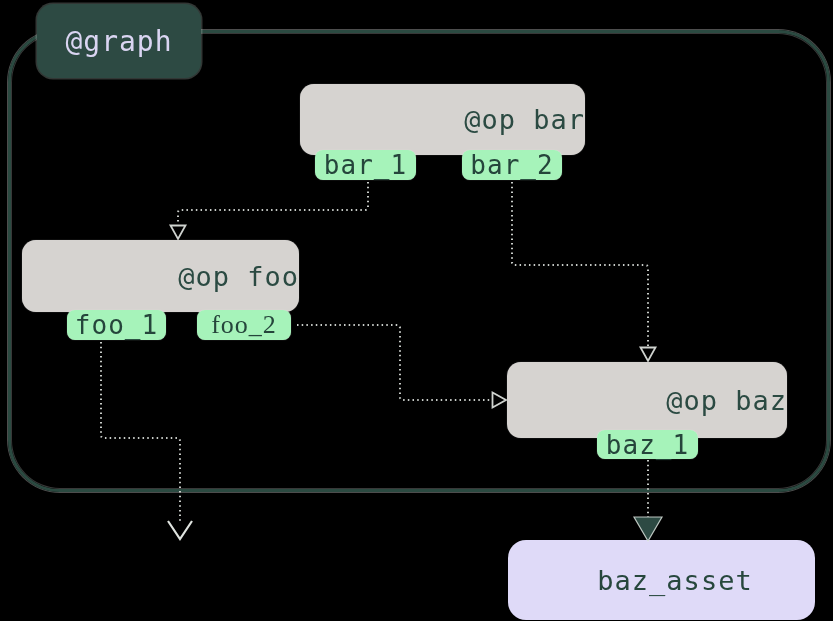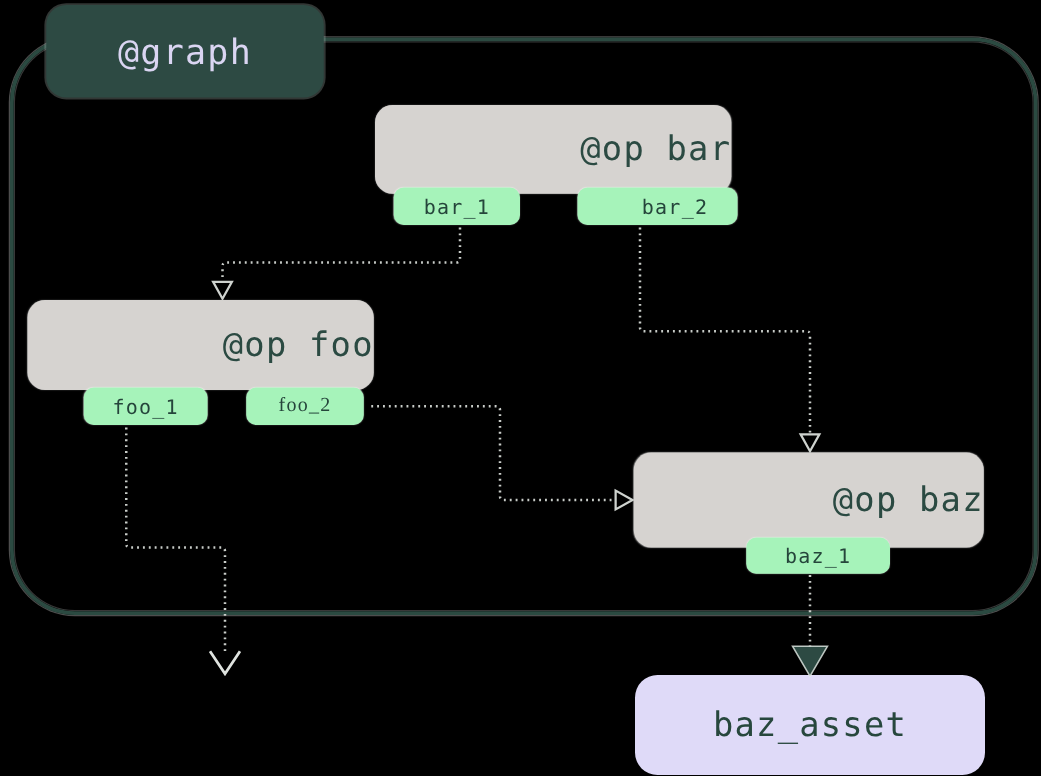--- a/index.html
+++ b/index.html
@@ -24,21 +24,21 @@
     border: 3px solid #2b4a41;
     border-radius: 52px;
     box-shadow: 0 0 0 1px rgba(255,255,255,0.30),
                 inset 0 0 0 1px rgba(255,255,255,0.22);
   }
 
   
   .graph-badge {
     position: absolute;
     left: 37px; top: 4px;
-    width: 222px; height: 74px;
+    width: 164px; height: 74px;
     background: #2d4a43;
     border-radius: 16px;
     box-shadow: 0 0 0 1.5px rgba(200,220,210,0.25);
     display: flex; align-items: center; justify-content: center;
     color: #dad5f2;
     font-size: 28px;
     letter-spacing: 1px;
   }
 
   
@@ -58,43 +58,43 @@
 
   
   .port {
     position: absolute;
     height: 30px;
     background: #a6f3ba;
     border-radius: 8px;
     box-shadow: 0 0 1px rgba(255,255,255,0.5);
     display: flex; align-items: center; justify-content: center;
     color: #25453b;
-    font-size: 16px;
+    font-size: 26px;
     letter-spacing: 1px;
     z-index: 2;
   }
   .port-bar-1 { left: 315px; top: 150px; width: 101px; }
-  .port-bar-2 { left: 462px; top: 150px; width: 100px; padding-left: 28px; }
+  .port-bar-2 { left: 462px; top: 150px; width: 100px; }
   .port-foo-1 { left: 52px;  top: 310px; width: 99px; margin-left: 15px;  }
   .port-foo-2 { left: 197px; top: 310px; width: 94px; font-family: Liberation Serif, serif;  }
-  .port-baz-1 { left: 597px; top: 430px; width: 115px; height: 29px; }
+  .port-baz-1 { left: 597px; top: 430px; width: 101px; height: 29px; }
 
   
   .asset {
     position: absolute;
     height: 80px;
     background: #dfdaf8;
     border-radius: 18px;
     display: flex; align-items: center; justify-content: center;
     color: #27473d;
     font-size: 27px;
     letter-spacing: 1px;
   }
   .asset-foo { left: 40px;  top: 540px; width: 283px; }
-  .asset-baz { left: 508px; top: 540px; width: 280px; }
+  .asset-baz { left: 508px; top: 540px; width: 280px; padding-left: 27px; }
 
   
   .edges {
     position: absolute;
     left: 0; top: 0;
     width: 833px; height: 621px;
     pointer-events: none;
     z-index: 3;
   }
   .edge {

